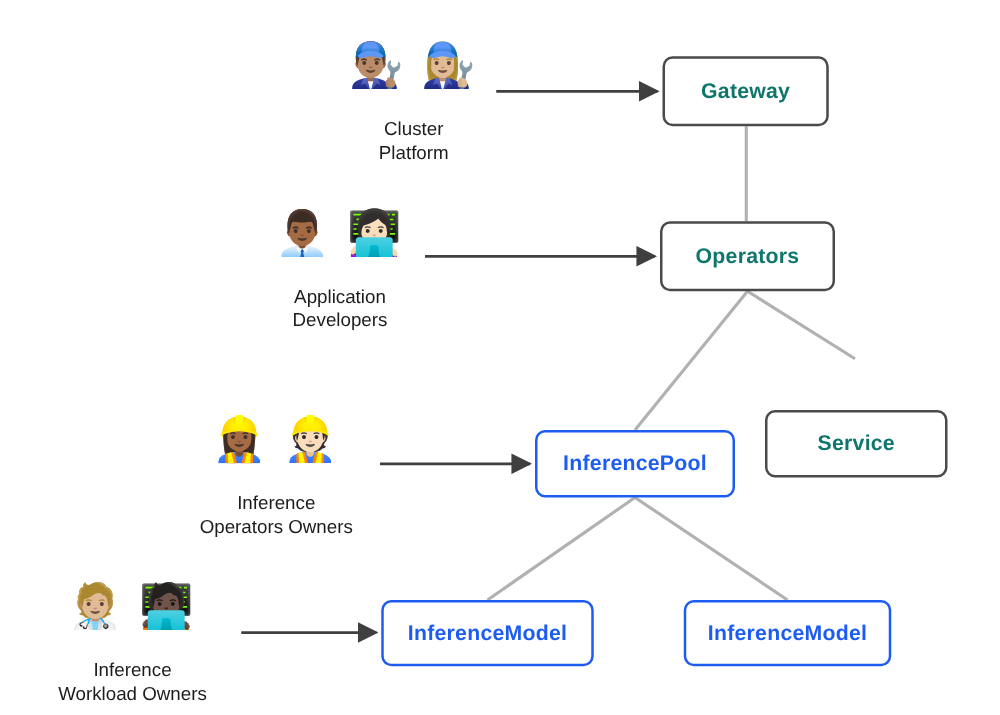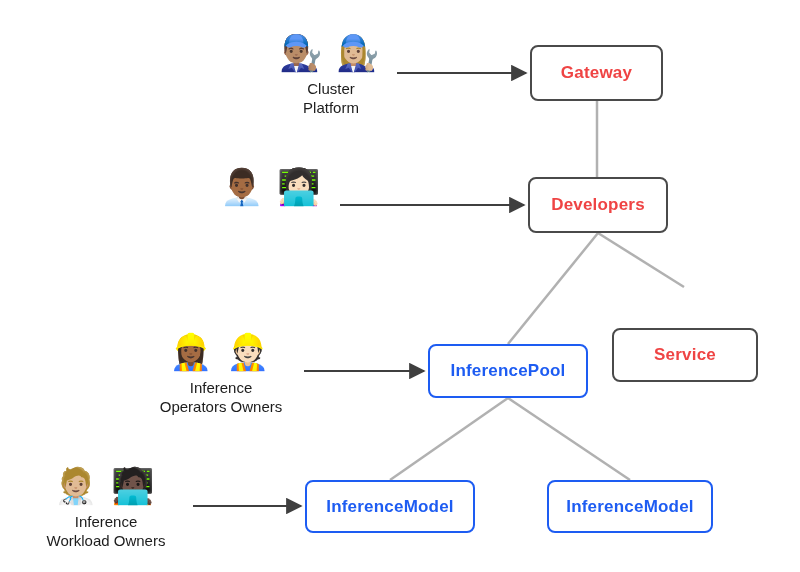--- a/index.html
+++ b/index.html
@@ -25,21 +25,21 @@
     position: absolute;
     z-index: 2;
     background: #ffffff;
     border: 2.5px solid #4a4a4a;
     border-radius: 8px;
     display: flex;
     align-items: center;
     justify-content: center;
     font-weight: 700;
     font-size: 17px;
-    color: #ef4444;
+    color: #0f766e;
     box-sizing: border-box;
     letter-spacing: 0.2px;
   }
   .node.extension {
     border-color: #1d5cf2;
     color: #1d5cf2;
     text-align: right;
   }
   .persona {
     position: absolute;
@@ -47,21 +47,21 @@
     width: 220px;
     text-align: center;
   }
   .persona .emojis {
     font-size: 35px;
     line-height: 46px;
     letter-spacing: 2px;
     white-space: nowrap;
   }
   .persona .plabel {
-    margin-top: 3px;
+    margin-top: 18px;
     font-size: 15px;
     line-height: 19px;
     color: #1c1c1c;
     font-weight: 400;
   }
 </style>
 </head>
 <body>
 
 <div class="canvas">
@@ -88,41 +88,45 @@
   <div class="persona" style="left:221px; top:30px;">
     <div class="emojis">👨🏽‍🔧 👩🏼‍🔧</div>
     <div class="plabel">
       <div>Cluster</div>
       <div>Platform</div>
     </div>
   </div>
 
   <div class="persona" style="left:162px; top:164px;">
     <div class="emojis">👨🏾‍💼 👩🏻‍💻</div>
+    <div class="plabel">
+      <div>Application</div>
+      <div>Developers</div>
+    </div>
   </div>
 
   <div class="persona" style="left:111px; top:329px;">
     <div class="emojis">👷🏾‍♀️ 👷🏻</div>
     <div class="plabel">
       <div>Inference</div>
       <div>Operators Owners</div>
     </div>
   </div>
 
   <div class="persona" style="left:-4px; top:463px;">
     <div class="emojis">🧑🏼‍⚕️ 🧑🏿‍💻</div>
     <div class="plabel">
       <div>Inference</div>
       <div>Workload Owners</div>
     </div>
   </div>
 
   <div class="node" style="left:530px; top:45px; width:133px; height:56px;">Gateway</div>
 
-  <div class="node" style="left:528px; top:177px; width:140px; height:56px;">Developers</div>
+  <div class="node" style="left:528px; top:177px; width:140px; height:56px;">Operators</div>
 
   <div class="node" style="left:612px; top:287px; width:146px; height:54px;margin-top:41px;">Service</div>
 
   <div class="node extension" style="left:428px; top:344px; width:160px; height:54px;">InferencePool</div>
 
   <div class="node extension" style="left:305px; top:480px; width:170px; height:53px;">InferenceModel</div>
 
   <div class="node extension" style="left:547px; top:480px; width:166px; height:53px;">InferenceModel</div>
 
 </div>

